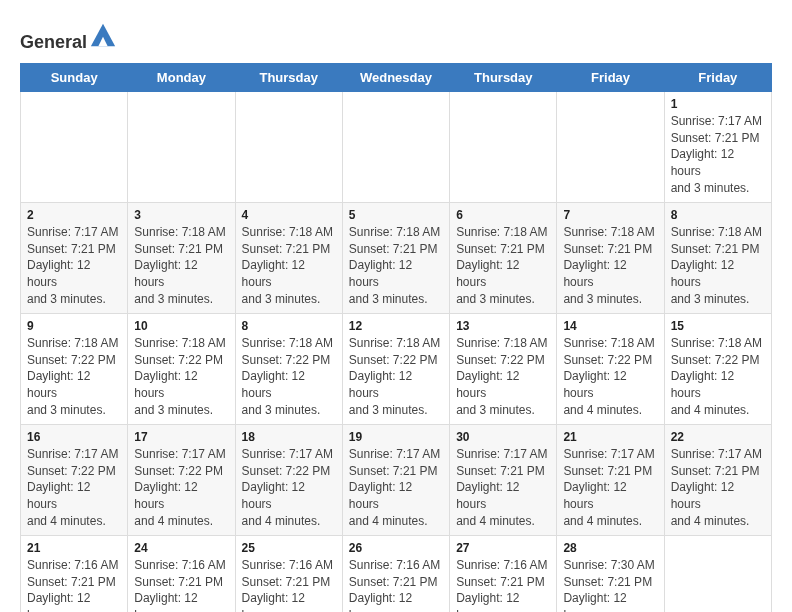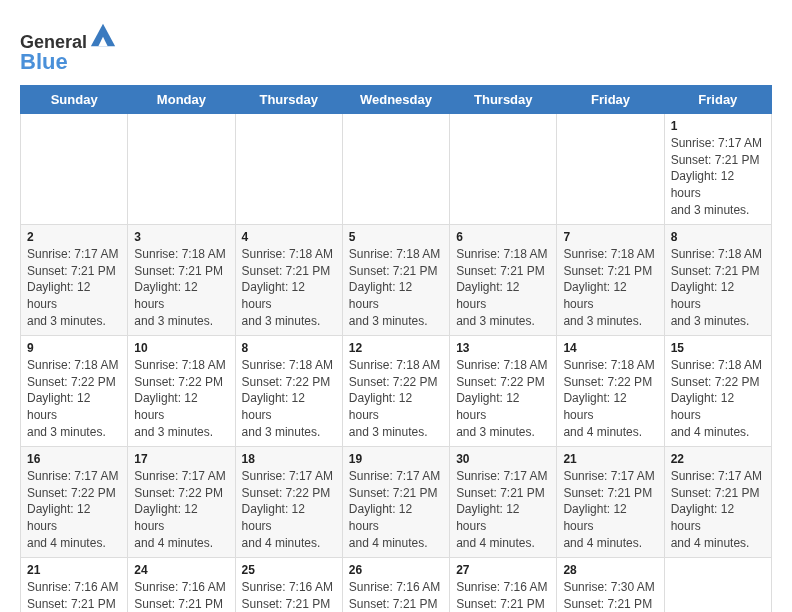--- a/index.html
+++ b/index.html
@@ -95,21 +95,20 @@
   <div class="logo">
     <div>
       <div style="display:flex;align-items:center;">
         <span class="logo-text">
           <span class="logo-general">General</span><svg class="logo-icon" viewBox="0 0 30 30">
               <polygon points="2,28 15,4 28,28" fill="#3a7abf"></polygon>
               <polygon points="10,28 20,28 15,18" fill="#fff"></polygon>
             </svg>
         </span>
       </div>
-      <div style="font-size:22px;font-weight:bold;color:#4a90d9;margin-top:-4px;">Blue</div>
     </div>
   </div>
   <div class="title-block">
     <div class="month-year"></div>
     <div class="location"></div>
   </div>
 </div>
 
 <table class="calendar">
   <thead>

